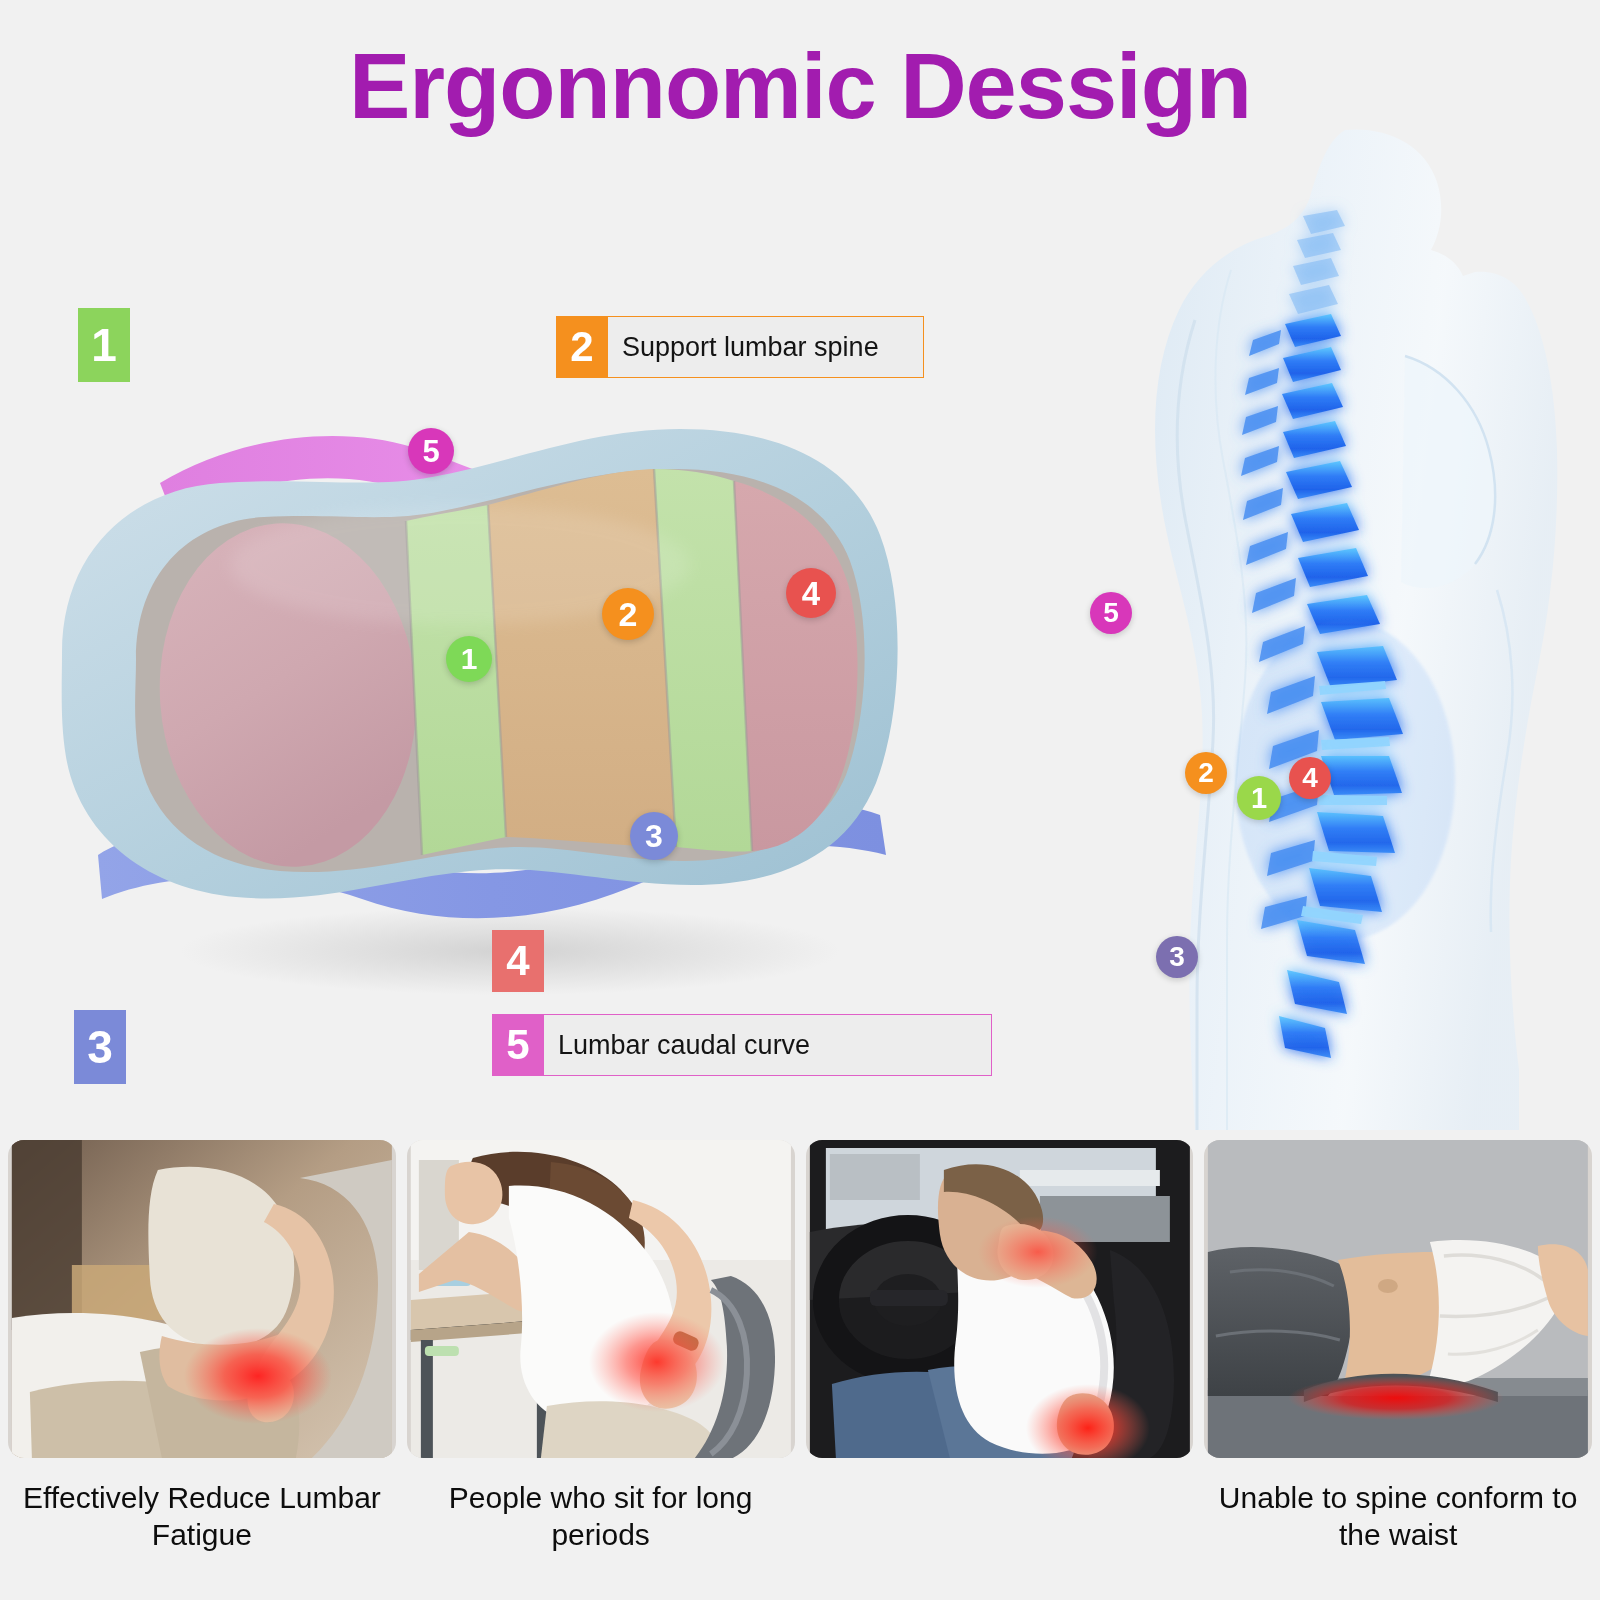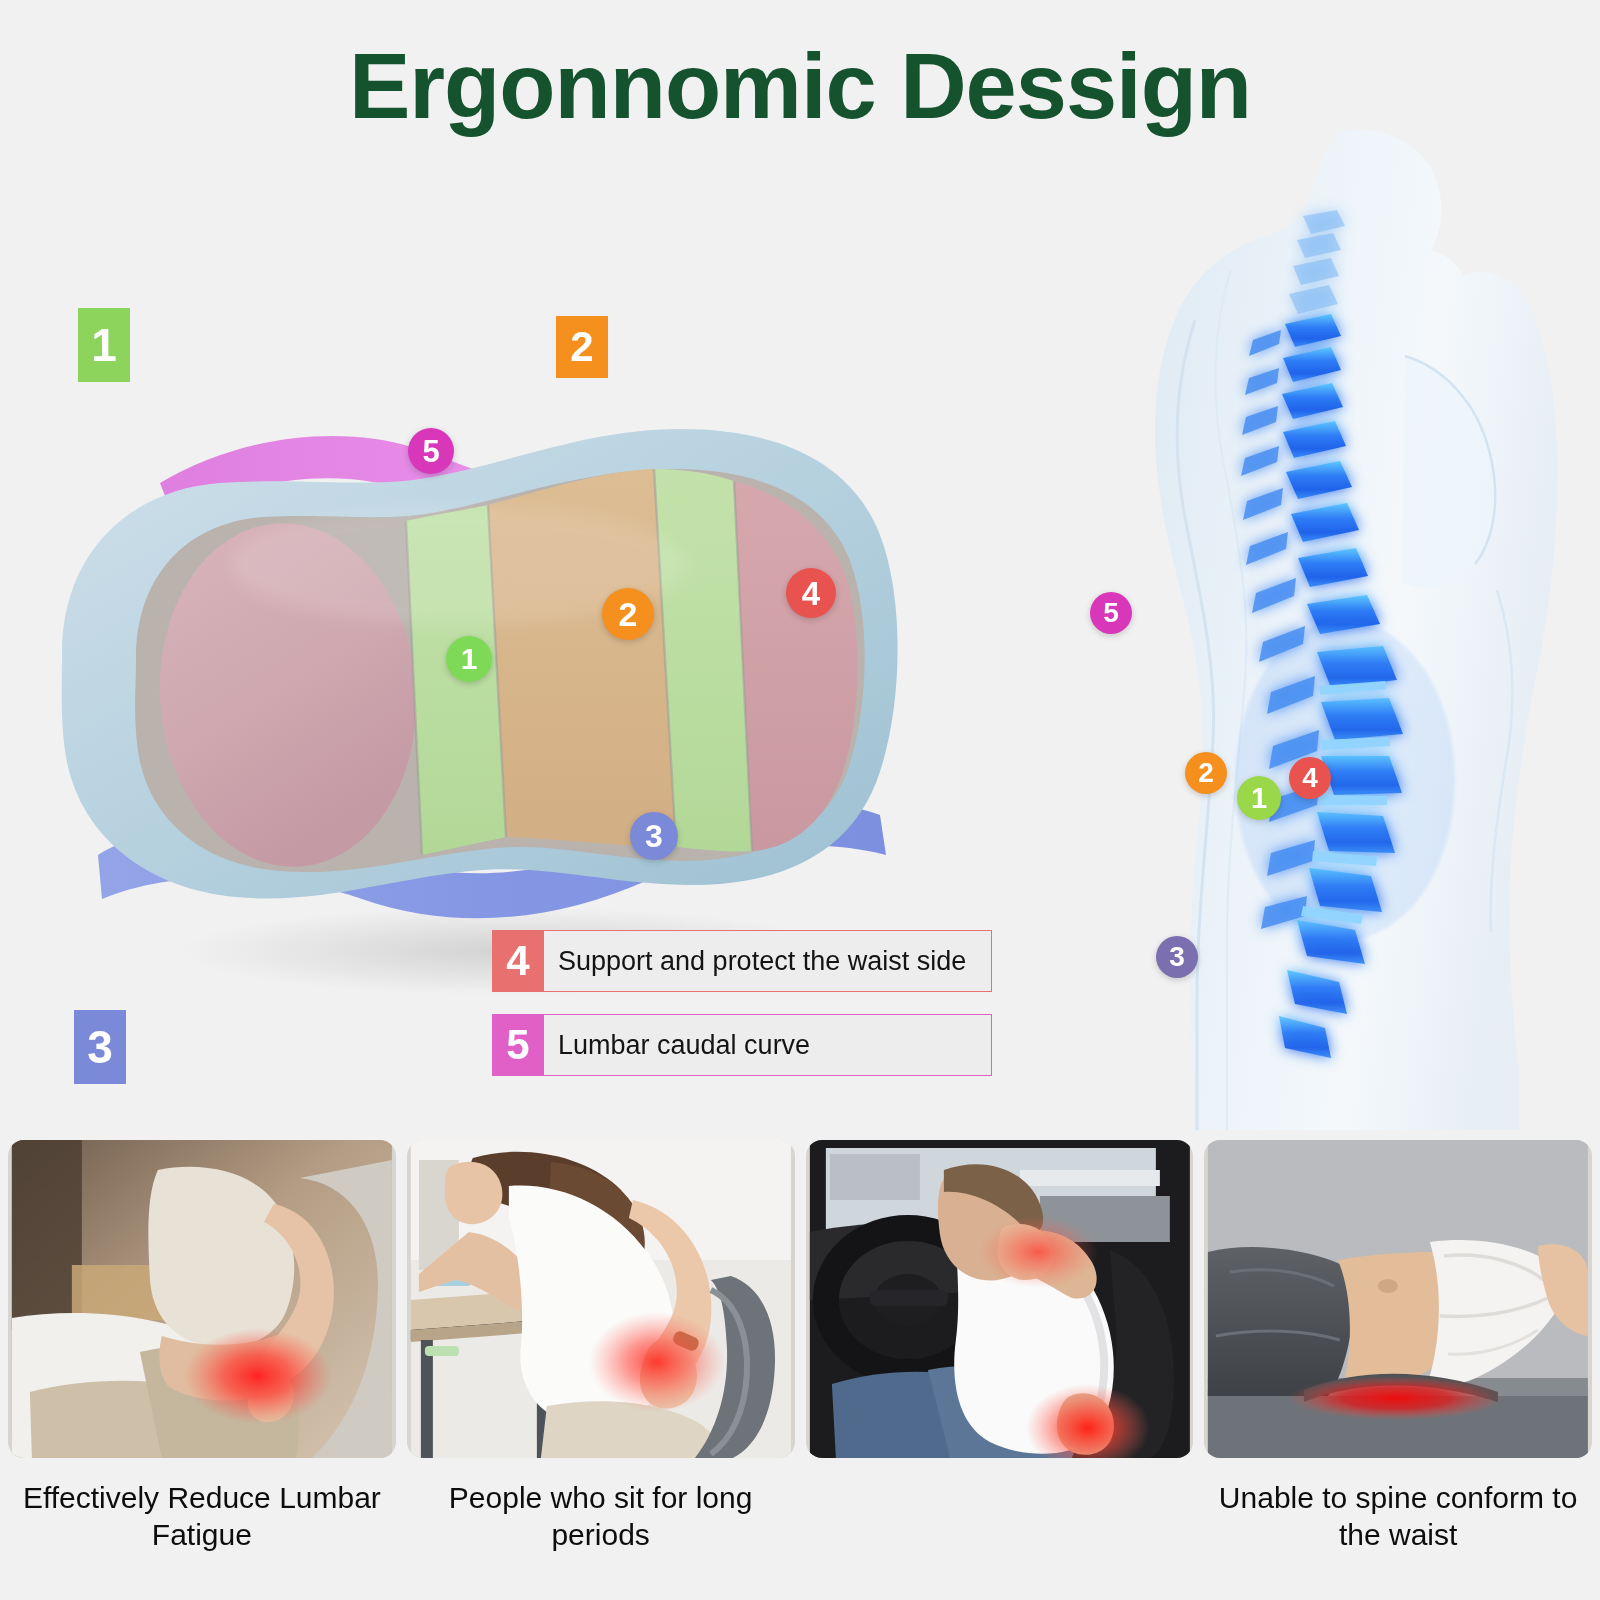--- a/index.html
+++ b/index.html
@@ -11,21 +11,21 @@
     overflow:hidden;
   }
 
   
   .title {
     position:absolute; top:38px; left:0; width:100%;
     text-align:center;
     font-size:92px;
     font-weight:700;
     letter-spacing:-1px;
-    color:#14532d;
+    color:#a21caf;
     line-height:1.05;
   }
 
   
   .legend {
     position:absolute;
     display:flex;
     align-items:stretch;
     height:62px;
   }
@@ -361,25 +361,25 @@
 <div class="marker m-a3">3</div>
 <div class="marker m-a4">4</div>
 <div class="marker m-a5">5</div>
 
 <div class="legend two-line" id="legend-1">
   <div class="badge" style="background:#8cd45c">1</div>
 </div>
 
 <div class="legend" id="legend-2">
   <div class="badge" style="background:#f5901e">2</div>
+  <div class="panel" style="border-color:#f5901e">Support lumbar spine</div>
 </div>
 
 <div class="legend" id="legend-4">
   <div class="badge" style="background:#e8706e">4</div>
-  <div class="panel" style="border-color:#e8706e">Support and protect the waist side</div>
 </div>
 
 <div class="legend two-line" id="legend-3">
   <div class="badge" style="background:#7b8ad8">3</div>
 </div>
 
 <div class="legend" id="legend-5">
   <div class="badge" style="background:#e060c8">5</div>
   <div class="panel" style="border-color:#e060c8">Lumbar caudal curve</div>
 </div>

